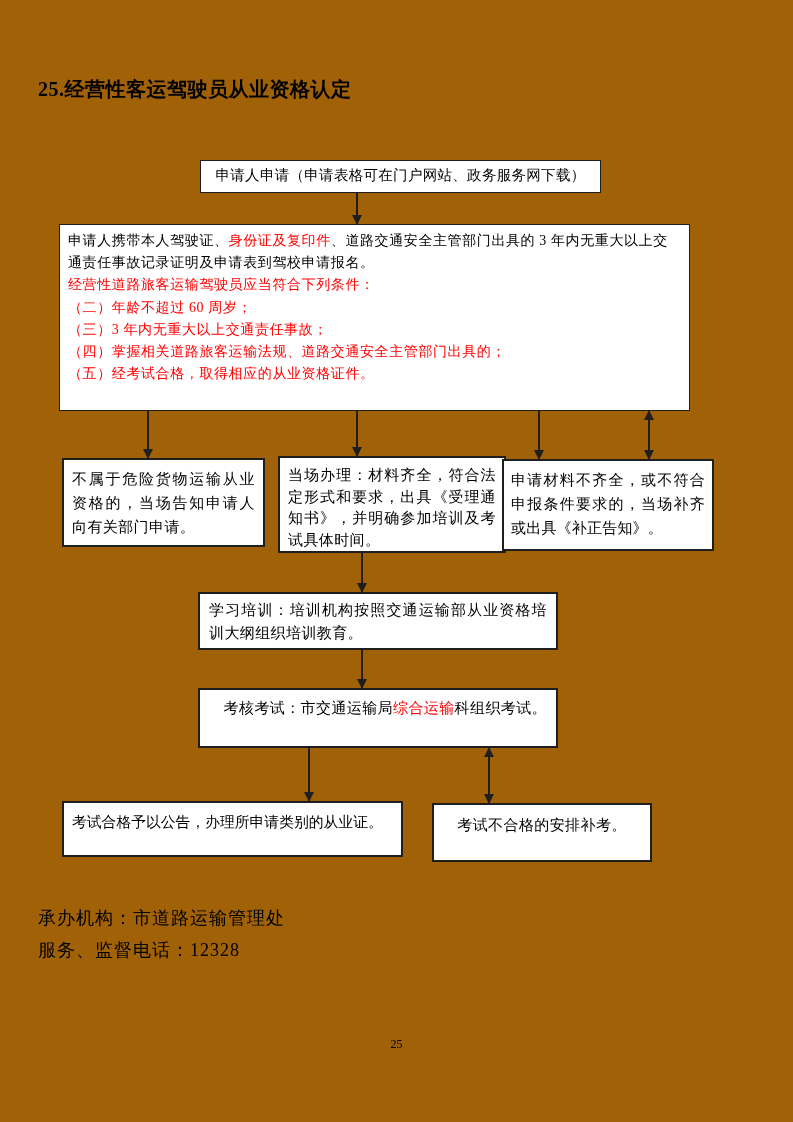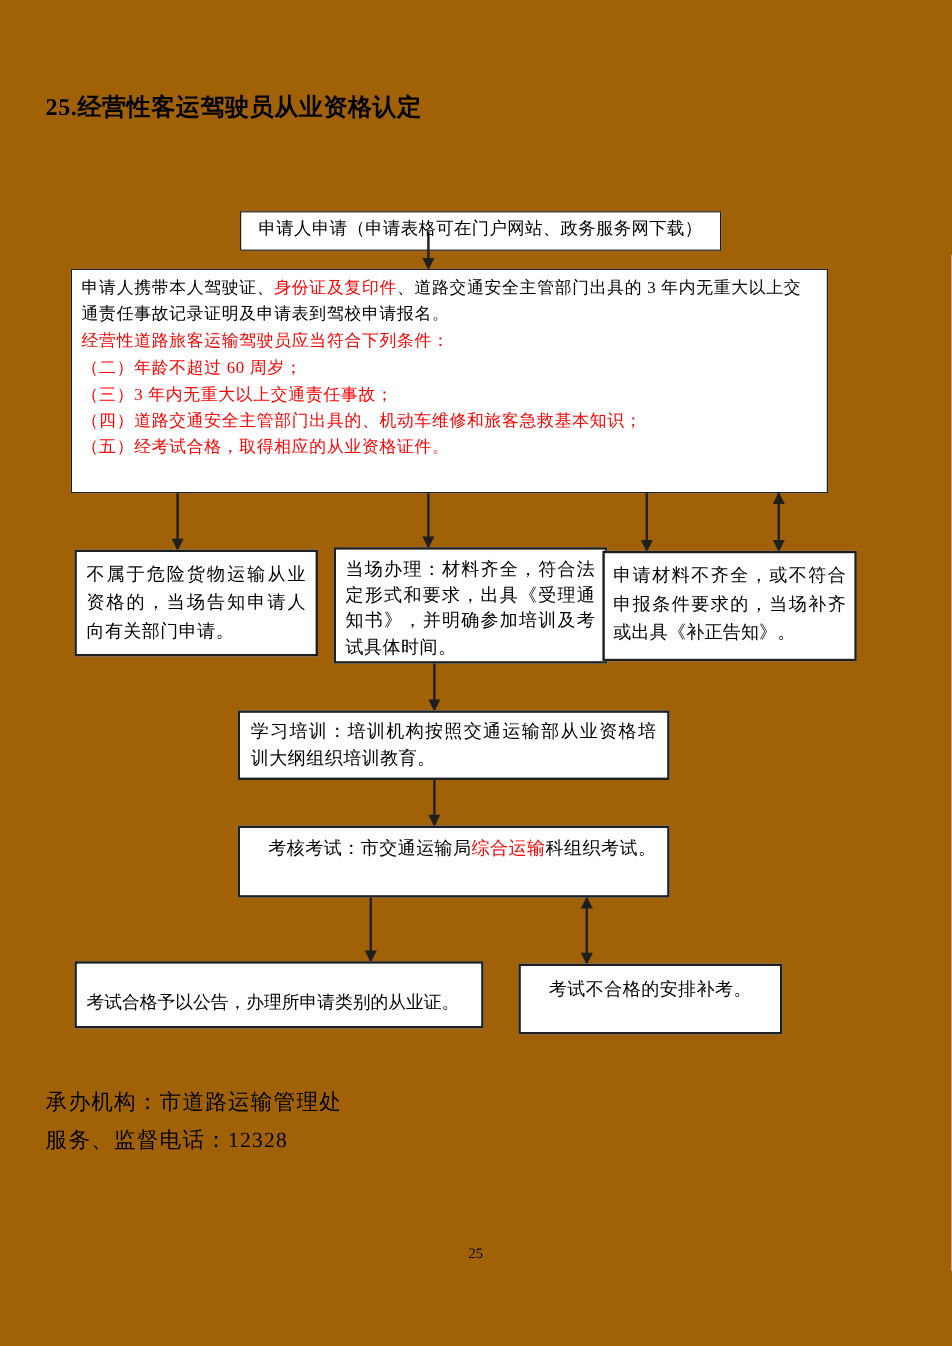--- a/index.html
+++ b/index.html
@@ -50,33 +50,33 @@
     transform:translateX(-50%);
     width:0; height:0;
     border-left:5px solid transparent;
     border-right:5px solid transparent;
     border-bottom:10px solid #1f1f1f;
   }
   
   #box-apply {
     left:200px; top:160px; width:401px; height:33px;
     text-align:center; font-size:14.5px; line-height:27px;
-    padding:1px 4px; letter-spacing:0.3px;margin-top:16px;
+    padding:1px 4px; letter-spacing:0.3px;
   }
   #box-requirements {
     left:59px; top:224px; width:631px; height:187px;
     font-size:14px; line-height:22.2px; letter-spacing:0.6px;
     padding:5px 8px; text-align:left;
   }
   #box-not-eligible { left:62px;  top:458px; width:203px; height:89px;  line-height:24px; padding:7px 8px; }
   #box-onsite       { left:278px; top:456px; width:228px; height:97px;  line-height:21.5px; padding:7px 8px; }
   #box-incomplete   { left:502px; top:459px; width:212px; height:92px;  line-height:24px; padding:7px 7px; letter-spacing:0.2px; }
   #box-training     { left:198px; top:592px; width:360px; height:58px;  line-height:23px; padding:5px 9px; }
   #box-exam         { left:198px; top:688px; width:360px; height:60px;  line-height:23px; padding:7px 9px; text-align:right; }
-  #box-pass         { left:62px;  top:801px; width:341px; height:56px;  font-size:14.8px; letter-spacing:0; line-height:22px; padding:22px 8px; text-align:left; }
+  #box-pass         { left:62px;  top:801px; width:341px; height:56px;  font-size:14.8px; letter-spacing:0; line-height:22px; padding:8px 8px; text-align:left; }
   #box-fail         { left:432px; top:803px; width:220px; height:59px;  line-height:22px; padding:9px 6px; text-align:center; }
   .footer-line { left:38px; font-size:18px; letter-spacing:1px; }
   #footer-agency  { top:906px; }
   #footer-hotline { top:938px; }
   #page-number {
     left:0; top:1037px; width:100%;
     text-align:center; font-size:12px;
   }
 </style>
 </head>
@@ -94,21 +94,21 @@
     <div class="head-down"></div>
   </div>
 
   <div class="box thin" id="box-requirements">
     <div>
       <span>申请人携带本人驾驶证、</span><span class="red">身份证及复印件</span><span>、道路交通安全主管部门出具的 3 年内无重大以上交通责任事故记录证明及申请表到驾校申请报名。</span>
     </div>
     <div class="red">经营性道路旅客运输驾驶员应当符合下列条件：</div>
     <div class="red">（二）年龄不超过 60 周岁；</div>
     <div class="red">（三）3 年内无重大以上交通责任事故；</div>
-    <div class="red">（四）道路交通安全主管部门出具的、机动车维修和旅客急救基本知识；</div>
+    <div class="red">（四）掌握相关道路旅客运输法规、道路交通安全主管部门出具的；</div>
     <div class="red">（五）经考试合格，取得相应的从业资格证件。</div>
   </div>
 
   <div class="arrow" style="left:147px; top:411px; height:47px;">
     <div class="head-down"></div>
   </div>
   <div class="arrow" style="left:356px; top:411px; height:45px;">
     <div class="head-down"></div>
   </div>
   <div class="arrow" style="left:538px; top:411px; height:48px;">

